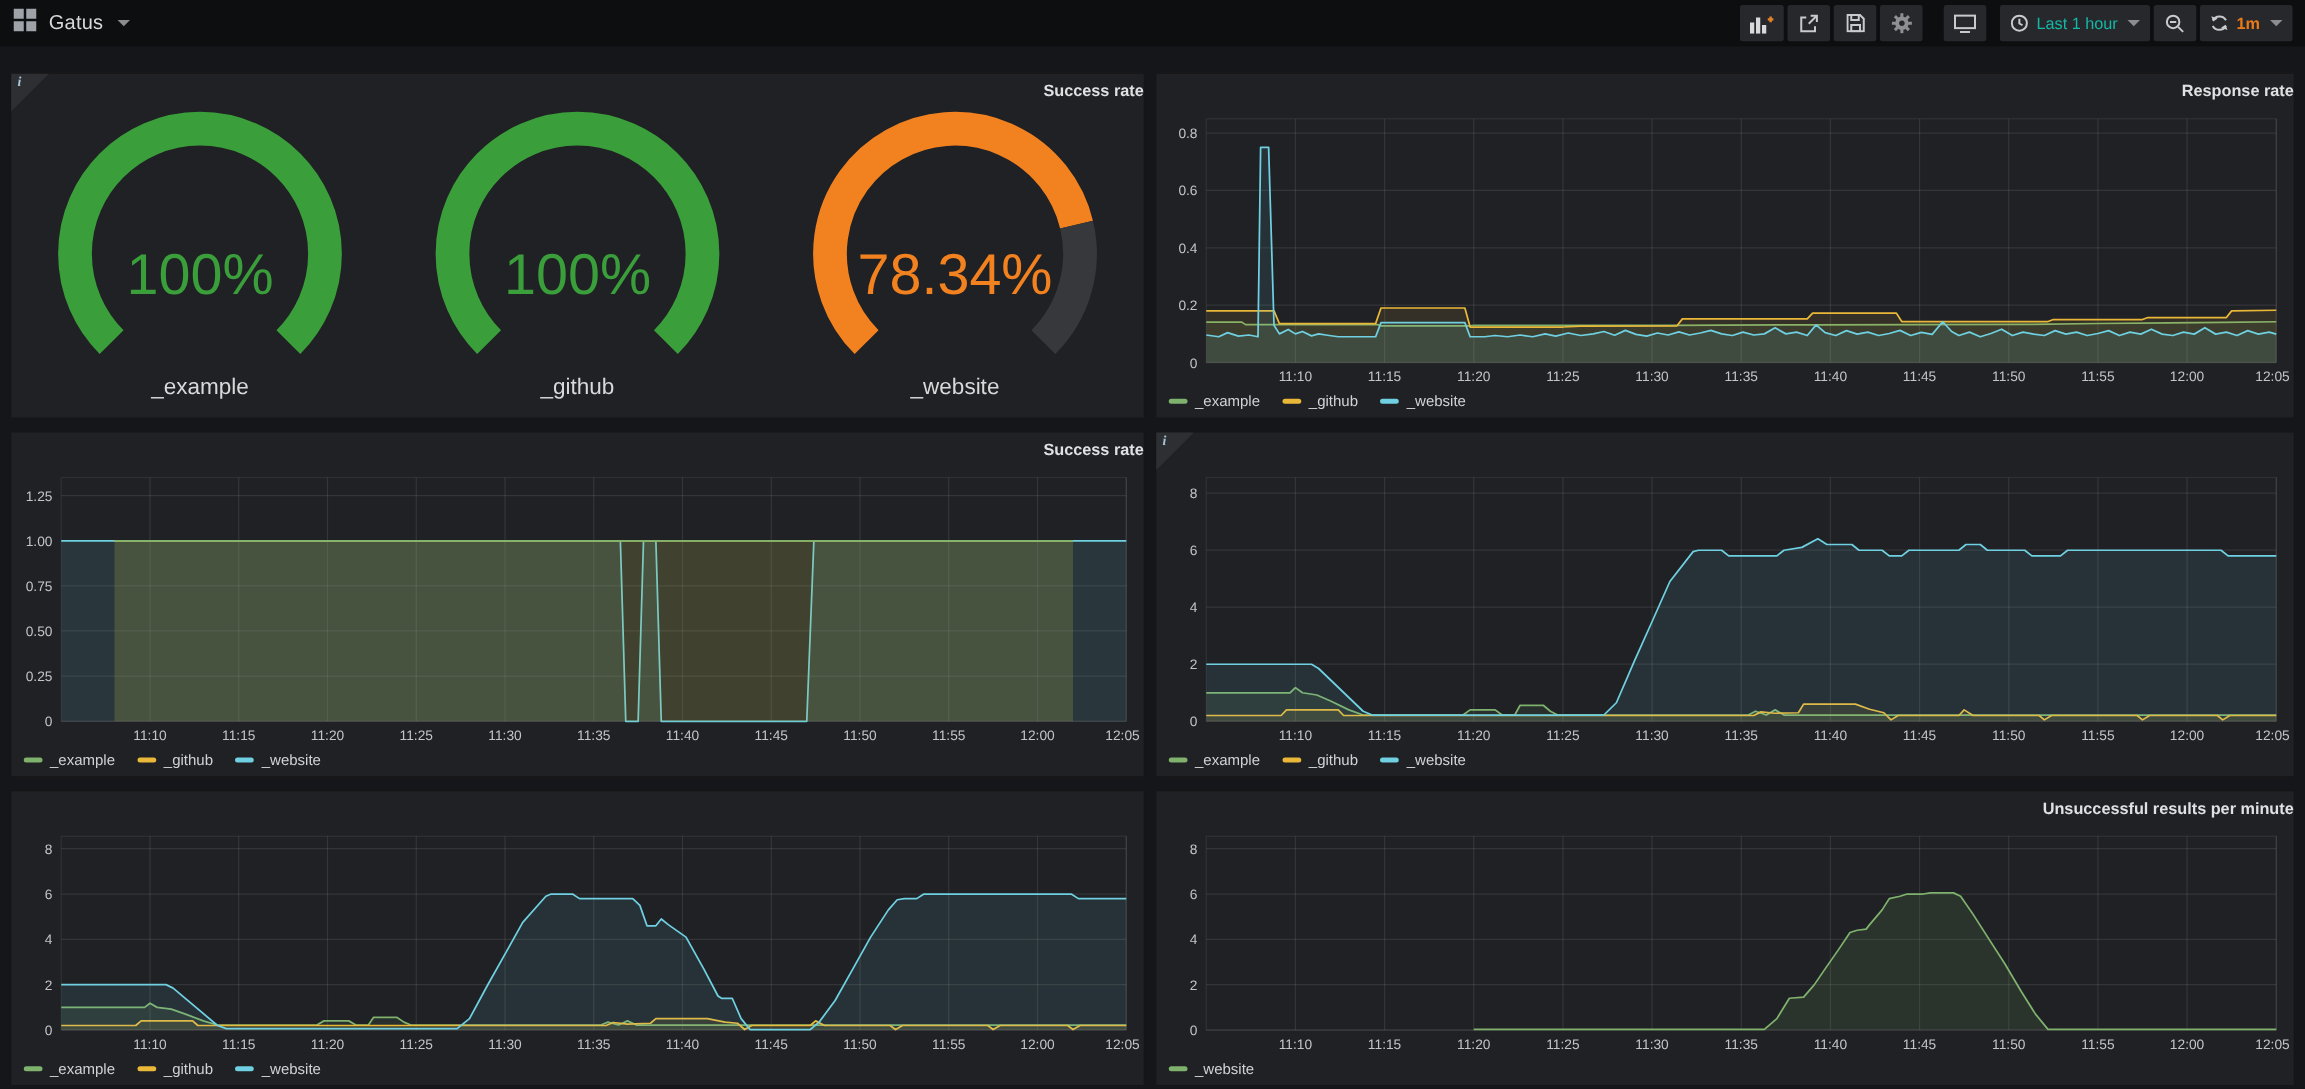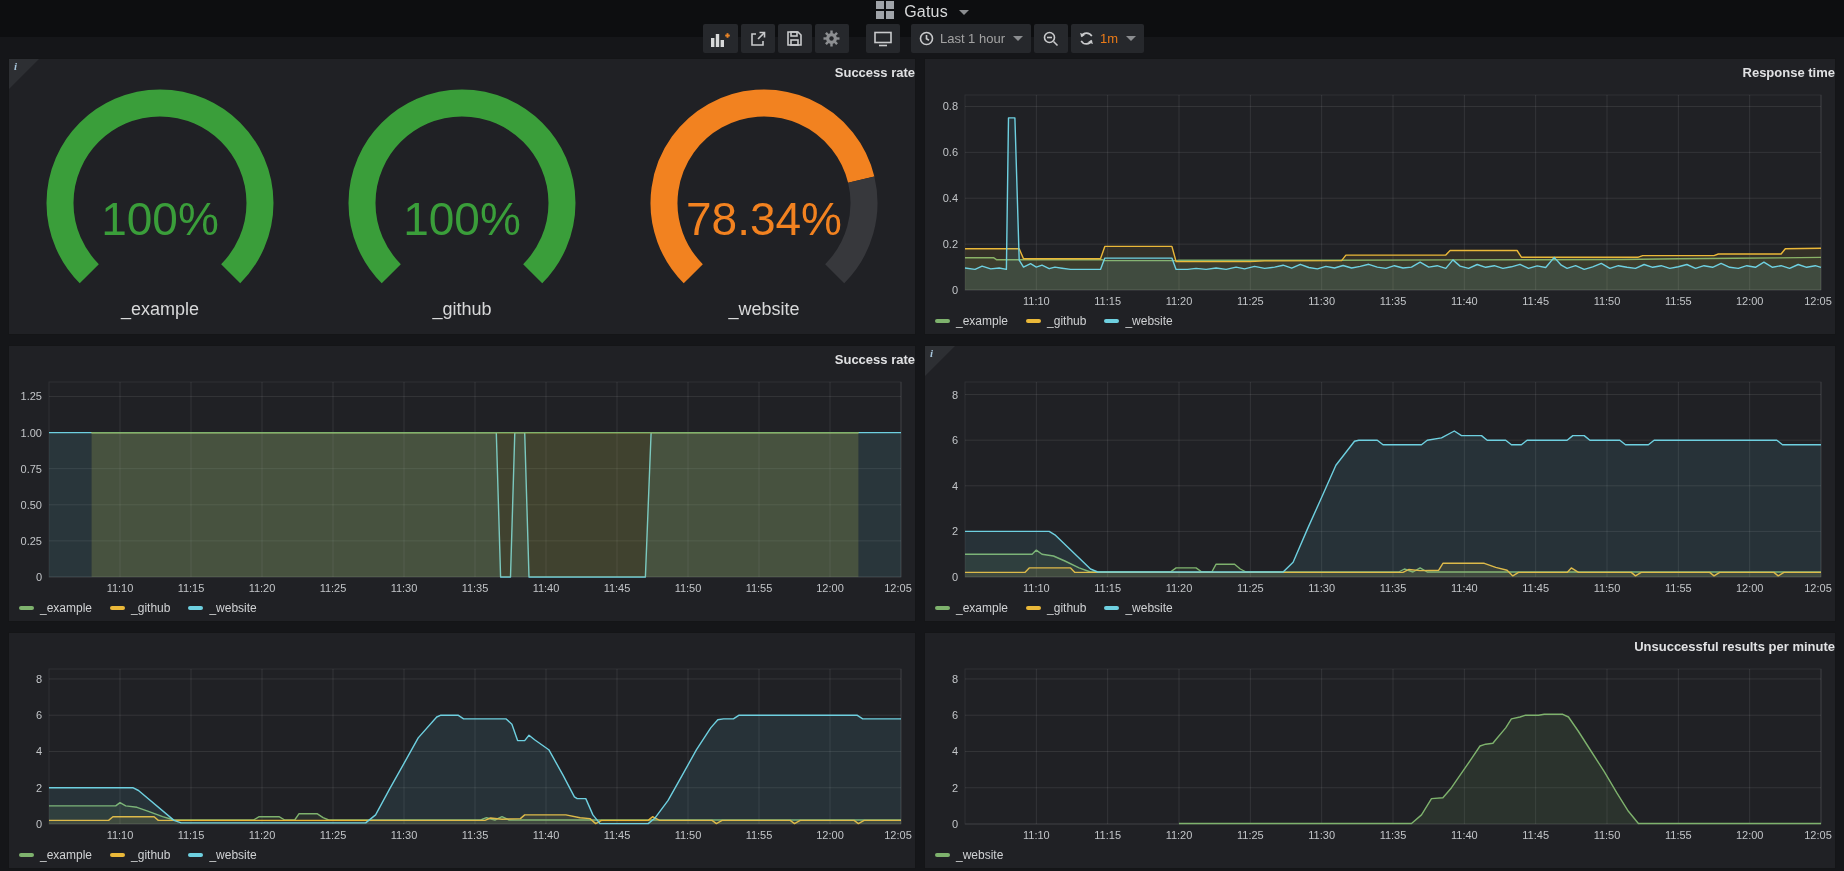--- a/index.html
+++ b/index.html
@@ -1,33 +1,33 @@
 <!DOCTYPE html>
 <html><head>
 <meta charset="utf-8">
 <style>
   * { margin:0; padding:0; box-sizing:border-box; }
   html,body { width:1844px; height:871px; overflow:hidden; background:#151619;
     font-family:"Liberation Sans", sans-serif; }
   
   .navbar { position:absolute; left:0; top:0; width:1844px; height:37px;
     background:#0d0e10; display:flex; align-items:center; justify-content:space-between;
-    padding:0 10px;flex-direction:column; }
+    padding:0 10px; }
   .nav-left { display:flex; align-items:center; gap:9px; }
   .dash-title { color:#d8d9da; font-size:16px; letter-spacing:.2px; cursor:pointer; }
   .caret-down { width:0; height:0; border-left:5px solid transparent; border-right:5px solid transparent;
     border-top:5px solid #8b8d90; display:inline-block; margin-left:2px; }
   .nav-right { display:flex; align-items:center; }
   .nav-btn { height:29px; min-width:34px; border:none; background:#26282c; color:#c9cacc;
     display:flex; align-items:center; justify-content:center; gap:6px; padding:0 8px;
     margin-left:3px; border-radius:2px; cursor:pointer; font-family:inherit; }
   .nav-btn svg { display:block; }
   .nav-gap { width:14px; }
-  .nav-text { color:#a3a3a3; font-size:13px; }
-  .nav-text.orange { font-weight:normal; }
+  .nav-text { color:#14b8a6; font-size:13px; }
+  .nav-text.orange { font-weight:bold; }
   
   .panel { position:absolute; background:#202125; border:1px solid #141517; }
   .panel-title { height:26px; display:flex; align-items:center; justify-content:flex-end;
     color:#e0e1e3; font-size:13px; font-weight:600; cursor:pointer; }
   .chart { position:absolute; left:0; top:26px; right:0; bottom:24px; width:100%;
     height:calc(100% - 50px); }
   .legend { position:absolute; left:10px; bottom:4px; height:18px; display:flex;
     align-items:center; gap:18px; }
   .legend-item { display:flex; align-items:center; gap:6px; cursor:pointer; }
   .legend-dash { width:15px; height:4px; border-radius:2px; }
@@ -160,21 +160,21 @@
         <path d="M 80.28 188.71 A 100 100 0 1 1 248.24 94.69" fill="none" stroke="#f28220" stroke-width="27"></path>
         <path d="M 248.24 94.69 A 100 100 0 0 1 221.70 188.71" fill="none" stroke="#37383c" stroke-width="27"></path>
         <text x="150.9921875" y="150" class="gauge-value" fill="#f28220">78.34%</text>
         <text x="150.9921875" y="230" class="gauge-label">_website</text>
       </svg>
     </div>
 </div>
 
 <div class="panel" style="left:924px;top:58px;width:912px;height:277px">
   <div class="panel-title">
-      <span>Response time</span>
+      <span>Response rate</span>
     </div>
   <svg class="chart" id="c-resp" viewBox="0 0 910 225">
       <line x1="111.33333333333333" x2="111.33333333333333" y1="10" y2="205" class="grid"></line>
       <text x="111.33333333333333" y="220" class="tick xtick">11:10</text>
       <line x1="182.66666666666666" x2="182.66666666666666" y1="10" y2="205" class="grid"></line>
       <text x="182.66666666666666" y="220" class="tick xtick">11:15</text>
       <line x1="254" x2="254" y1="10" y2="205" class="grid"></line>
       <text x="254" y="220" class="tick xtick">11:20</text>
       <line x1="325.3333333333333" x2="325.3333333333333" y1="10" y2="205" class="grid"></line>
       <text x="325.3333333333333" y="220" class="tick xtick">11:25</text>

